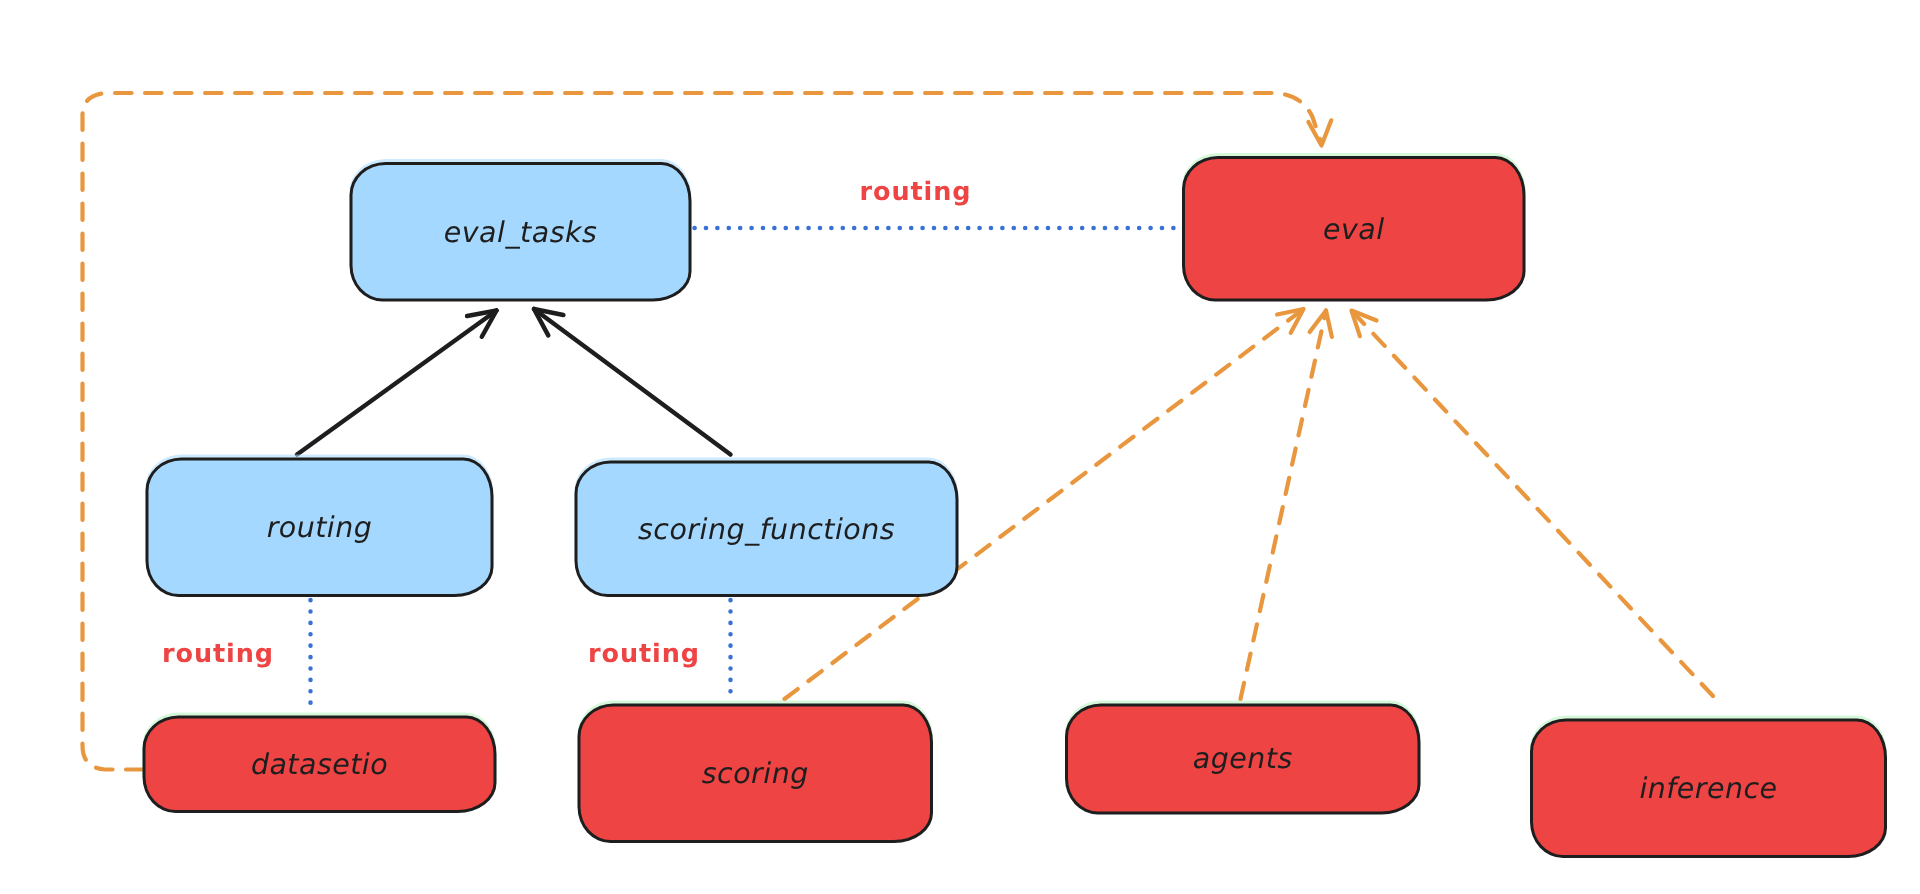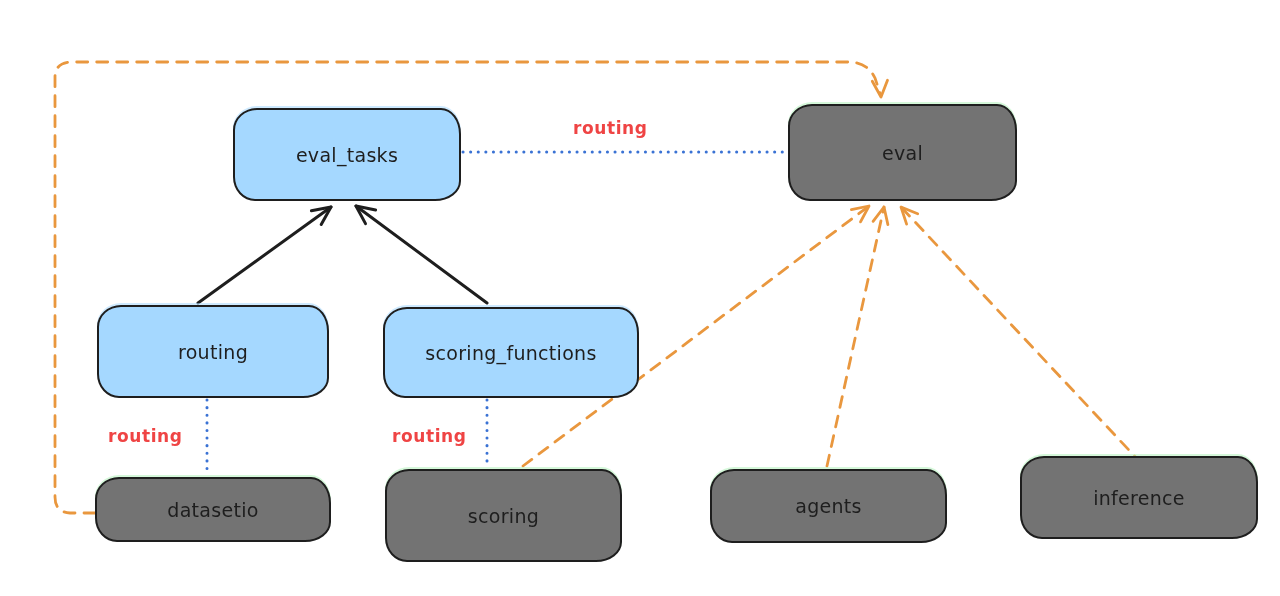--- a/index.html
+++ b/index.html
@@ -12,23 +12,24 @@
   }
   .layer{position:absolute;left:0;top:0;}
   .node{
     position:absolute;
     border:2.6px solid #1e1e1e;
     border-radius:24px 20px 26px 22px / 22px 26px 20px 24px;
     display:flex;align-items:center;justify-content:center;
     font-size:19px;color:#1e1e1e;
     box-sizing:border-box;
     letter-spacing:0.3px;
+    font-style:italic;
   }
   .node.blue{background:#a5d8ff;box-shadow:0 -2px 0 0 rgba(165,216,255,.55);}
-  .node.green{background:#737373;box-shadow:0 -2px 0 0 rgba(178,242,187,.55);}
+  .node.green{background:#ef4444;box-shadow:0 -2px 0 0 rgba(178,242,187,.55);}
   .elabel{
     position:absolute;
     color:#ef4444;font-weight:700;font-size:17px;
     letter-spacing:0.6px;
     text-align:left;
   }
 </style>
 </head>
 <body>
 
@@ -84,21 +85,21 @@
   </div>
 
   <div class="node green" style="left:385px;top:469px;width:237px;height:93px">
     <span>scoring</span>
   </div>
 
   <div class="node green" style="left:710px;top:469px;width:237px;height:74px">
     <span>agents</span>
   </div>
 
-  <div class="node green" style="left:1020px;top:456px;width:238px;height:83px">
+  <div class="node green" style="left:1020px;top:479px;width:238px;height:93px">
     <span>inference</span>
   </div>
 
   <div class="elabel" style="left:573px;top:118px;width:95px">routing</div>
 
   <div class="elabel" style="left:108px;top:426px;width:88px">routing</div>
 
   <div class="elabel" style="left:392px;top:426px;width:88px">routing</div>
 
 </div>

